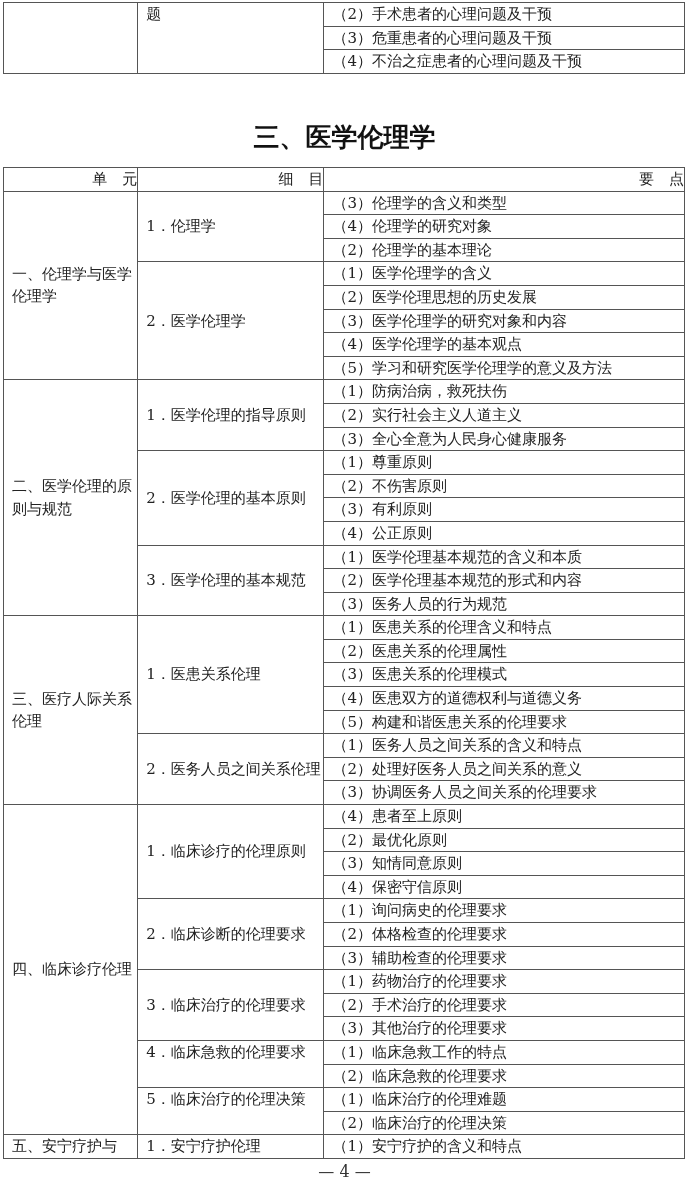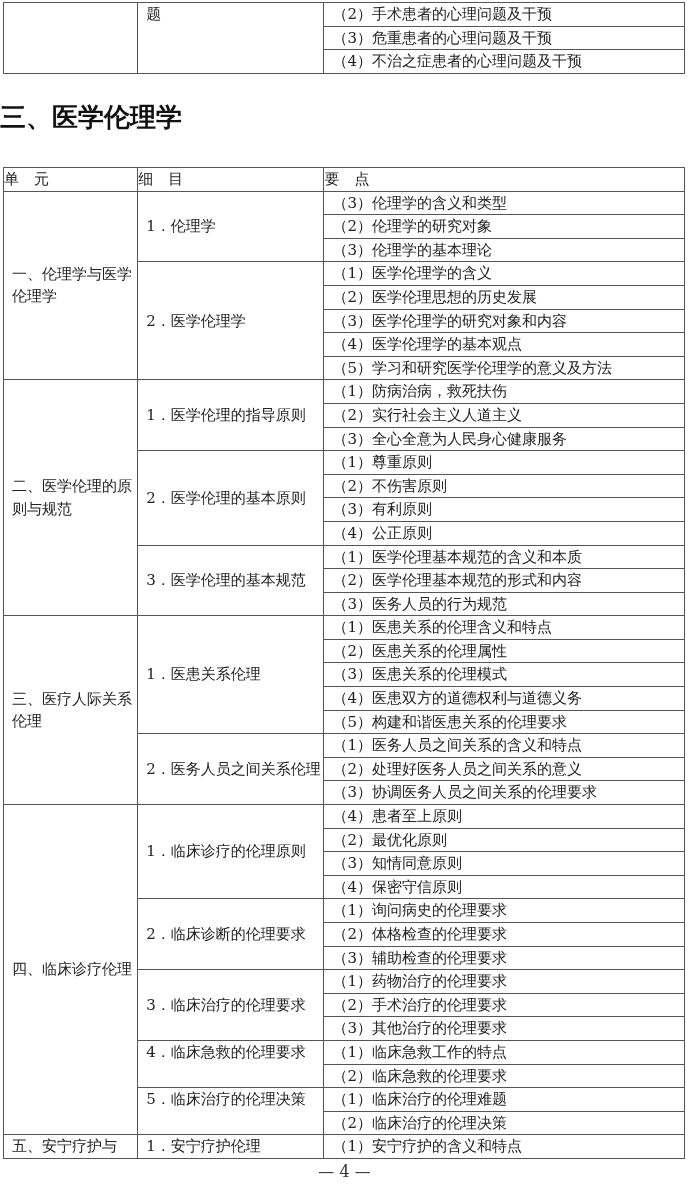--- a/index.html
+++ b/index.html
@@ -6,24 +6,24 @@
   body { width:689px; height:1190px; position:relative; overflow:hidden;
          font-family:"DejaVu Serif","Liberation Serif",serif; color:#222; }
   table { border-collapse:collapse; position:absolute; left:3px; width:682px; table-layout:fixed; }
   td, th { border:1px solid #555; font-size:15px; line-height:22.6px; padding:0 0 0 0; vertical-align:top; font-weight:normal; }
   .c1 { width:134px; }
   .c2 { width:186px; }
   .c3 { width:360px; }
   td.unit { vertical-align:middle; padding-left:8px;margin-top:19px; }
   td.sub { vertical-align:middle; padding-left:8px; }
   td.pt { padding-left:8px; height:22.6px; white-space:nowrap; }
-  th { text-align:left; height:22px; letter-spacing:0;margin-top:24px; }
+  th { text-align:right; height:22px; letter-spacing:0;margin-top:24px; }
   #top-table { top:2px; }
   #main-table { top:167px; }
-  .title { position:absolute; top:100px; left:0; width:689px; 
+  .title { position:absolute; top:120px; left:0; width:689px; text-align:center;
            font-family:"DejaVu Sans","Liberation Sans",sans-serif; font-size:26px; font-weight:bold; color:#111; }
   .pagenum { position:absolute; top:1162px; left:0; width:689px; text-align:center; font-size:16px; color:#333; }
 </style>
 </head>
 <body>
 
 <table id="top-table">
   <colgroup>
       <col class="c1">
       <col class="c2">
@@ -59,24 +59,24 @@
       <th>要　点</th>
     </tr>
   </thead>
   <tbody id="main-body">
       <tr>
         <td rowspan="8" class="unit">一、伦理学与医学伦理学</td>
         <td rowspan="3" class="sub">1．伦理学</td>
         <td class="pt">（3）伦理学的含义和类型</td>
       </tr>
       <tr>
-        <td class="pt">（2）伦理学的研究对象</td>
-      </tr>
-      <tr>
-        <td class="pt">（3）伦理学的基本理论</td>
+        <td class="pt">（4）伦理学的研究对象</td>
+      </tr>
+      <tr>
+        <td class="pt">（2）伦理学的基本理论</td>
       </tr>
       <tr>
         <td rowspan="5" class="sub">2．医学伦理学</td>
         <td class="pt">（1）医学伦理学的含义</td>
       </tr>
       <tr>
         <td class="pt">（2）医学伦理思想的历史发展</td>
       </tr>
       <tr>
         <td class="pt">（3）医学伦理学的研究对象和内容</td>

